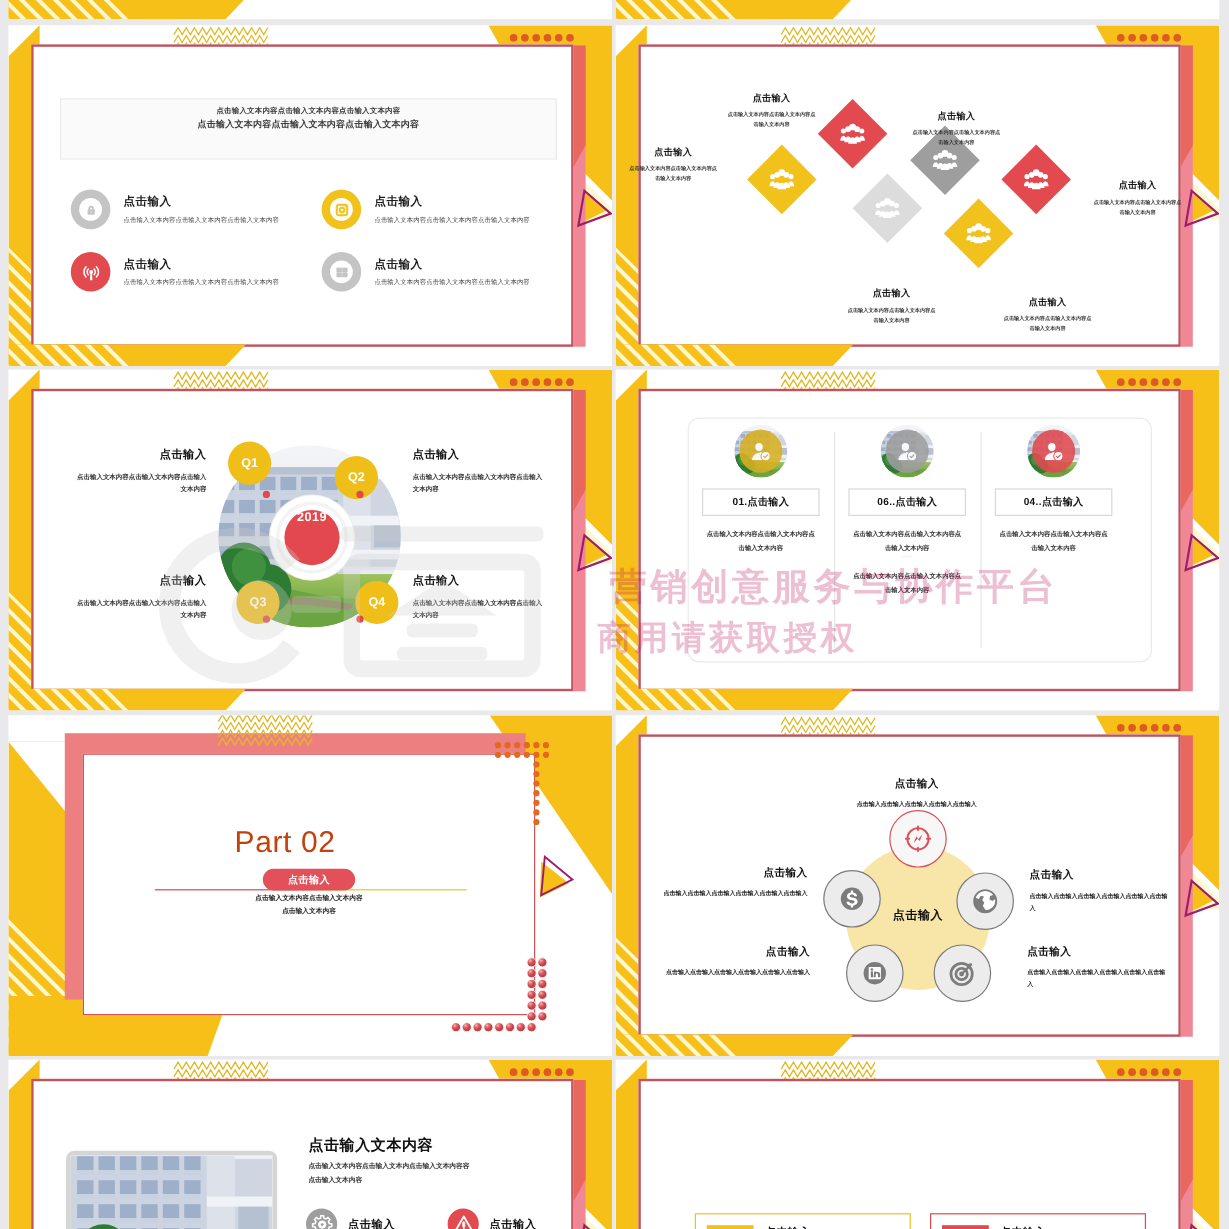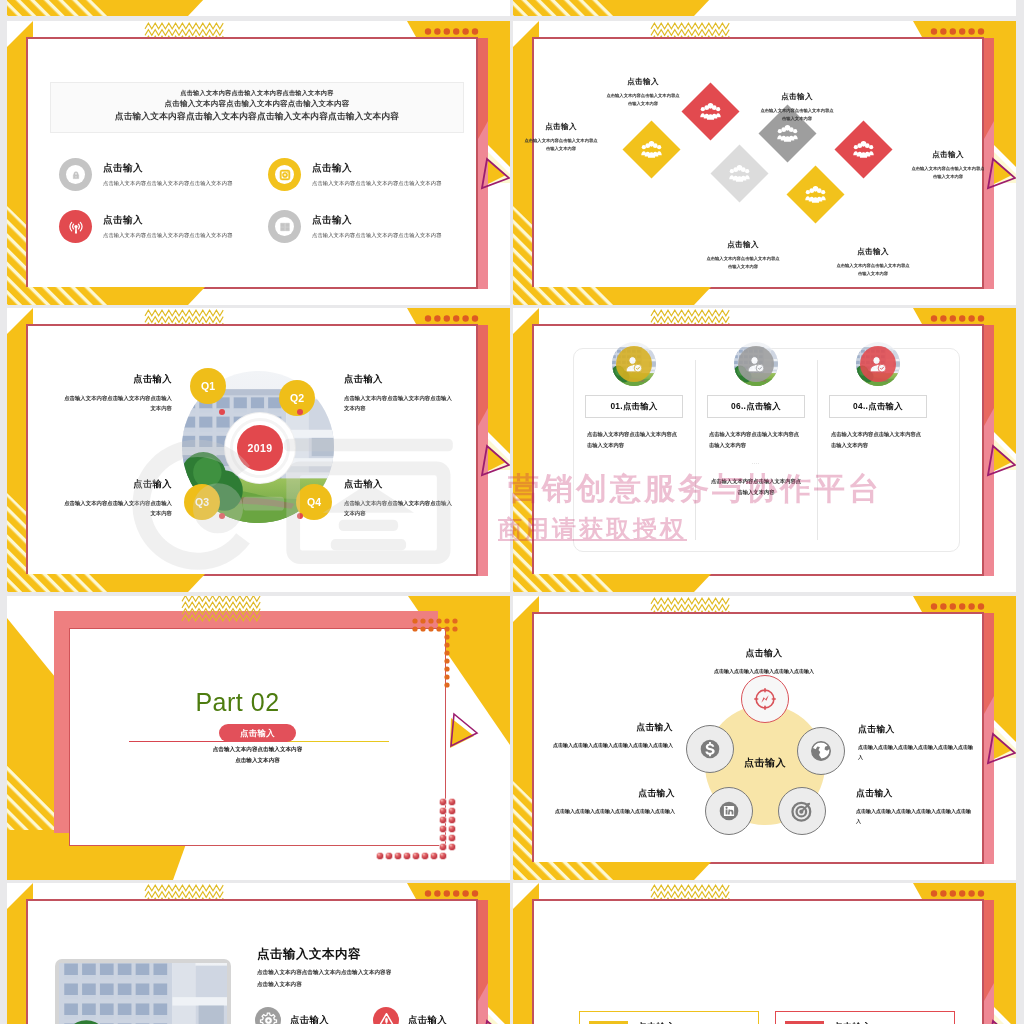--- a/index.html
+++ b/index.html
@@ -29,45 +29,45 @@
   display:flex;align-items:center;justify-content:center;}
 .dia svg{transform:rotate(-45deg);}
 .dlab{position:absolute;width:76px;text-align:center;}
 .dlt{font-size:7.6px;font-weight:bold;color:#161616;letter-spacing:.3px;}
 .dld{font-size:4.3px;color:#333;margin-top:5px;line-height:7.6px;font-weight:bold;}
 .photocircle{position:absolute;left:175px;top:63px;width:152px;height:152px;border-radius:50%;overflow:hidden;}
 .ringo{position:absolute;left:218px;top:105px;width:70px;height:70px;border-radius:50%;
   background:#fff;box-shadow:0 0 0 1px #f0f0f0;}
 .ringo:after{content:"";position:absolute;left:5px;top:5px;width:60px;height:60px;border-radius:50%;border:3px solid #f4f4f4;box-sizing:border-box;}
 .yearb{position:absolute;left:230px;top:117px;width:46px;height:46px;border-radius:50%;background:#e2484d;
-  display:flex;align-items:center;justify-content:center;color:#fff;font-size:10.5px;font-weight:bold;letter-spacing:.4px;}
+  display:flex;align-items:flex-start;justify-content:center;color:#fff;font-size:10.5px;font-weight:bold;letter-spacing:.4px;}
 .qb{position:absolute;width:36px;height:36px;border-radius:50%;background:#efbe19;
   display:flex;align-items:center;justify-content:center;color:#fff;font-size:10.5px;font-weight:bold;z-index:3;}
 .qdot{position:absolute;width:6px;height:6px;border-radius:50%;background:#e2484d;z-index:4;}
 .qlab{position:absolute;width:112px;}
 .qlab.ra{text-align:right;}
 .qlab.la{text-align:left;}
 .qlt{font-size:9.3px;font-weight:bold;color:#111;letter-spacing:.4px;}
 .qld{font-size:5.4px;color:#333;margin-top:7px;line-height:10px;font-weight:bold;}
 .panel3{position:absolute;left:60px;top:40px;width:387px;height:204px;border:1px solid #eaeaea;
   border-radius:10px;box-sizing:border-box;}
 .divr{position:absolute;top:52px;width:1px;height:180px;background:#e6e6e6;}
-.col3{position:absolute;top:34px;width:122px;text-align:left;}
+.col3{position:absolute;top:46px;width:122px;text-align:center;}
 .c3ic{position:relative;width:44px;height:44px;border-radius:50%;overflow:hidden;margin:0 auto;}
 .c3ov{position:absolute;left:4px;top:4px;width:36px;height:36px;border-radius:50%;opacity:.88;
   display:flex;align-items:center;justify-content:center;}
 .c3bd{margin:9px 12px 0;border:1px solid #d8d8d8;height:21px;display:flex;align-items:center;justify-content:center;
   font-size:8.4px;font-weight:bold;color:#111;letter-spacing:.3px;}
 .c3de{margin-top:11px;font-size:5.3px;line-height:11px;color:#333;font-weight:bold;padding:0 14px;}
 .c3x{position:absolute;left:182px;top:152px;width:122px;text-align:center;}
 .c3xd{font-size:4px;color:#888;letter-spacing:1px;}
 .frame5{position:absolute;left:62px;top:32px;width:377px;height:218px;
   border:1.6px solid #d05358;box-sizing:border-box;background:#fff;}
 .p2title{position:absolute;left:62px;top:92px;width:337px;text-align:center;
-  font-size:25px;color:#4d7c0f;letter-spacing:.5px;}
+  font-size:25px;color:#c2410c;letter-spacing:.5px;}
 .p2rule{position:absolute;left:122px;top:145px;width:260px;height:1.4px;
   background:linear-gradient(90deg,#d8454f 0%,#d8454f 45%,#e8c81f 55%,#e8c81f 100%);}
 .p2pill{position:absolute;left:212px;top:128px;width:77px;height:18px;border-radius:9px;background:#e2505a;
   display:flex;align-items:center;justify-content:center;color:#fff;font-size:8.4px;font-weight:bold;letter-spacing:.4px;}
 .p2sub{position:absolute;left:62px;top:148px;width:377px;text-align:center;
   font-size:5.6px;line-height:11px;color:#222;font-weight:bold;}
 .blob5{position:absolute;left:192px;top:109px;width:120px;height:120px;border-radius:50%;background:#f8e5a8;}
 .cen5{position:absolute;left:192px;top:160px;width:120px;text-align:center;font-size:10px;font-weight:bold;color:#111;letter-spacing:.5px;}
 .n5{position:absolute;border-radius:50%;background:#ececec;border:1.3px solid #7a7a7a;
   display:flex;align-items:center;justify-content:center;}
@@ -85,21 +85,21 @@
 .s7tt{margin-left:9px;font-size:9.4px;font-weight:bold;color:#111;letter-spacing:.4px;}
 .s8c{position:absolute;top:128px;width:180px;height:72px;border:1.4px solid #000;box-sizing:border-box;
   display:flex;align-items:flex-start;padding:9px;}
 .s8ic{width:39px;height:39px;display:flex;align-items:center;justify-content:center;flex:none;}
 .s8tx{margin-left:9px;}
 .s8tt{font-size:9.4px;font-weight:bold;color:#111;letter-spacing:.4px;}
 .wm{position:absolute;left:0;top:0;width:1024px;height:1024px;pointer-events:none;z-index:20;opacity:.30;}
 .wm svg{position:absolute;left:0;top:0;}
 .wmt{position:absolute;color:#be185d;font-weight:bold;letter-spacing:3px;opacity:.9;}
 .wmt1{left:508px;top:468px;font-size:31px;}
-.wmt2{left:498px;top:513px;font-size:24px;text-decoration:underline;}
+.wmt2{left:498px;top:513px;font-size:28px;}
 </style>
 </head>
 <body>
 
 <div class="sheet">
 
 <div class="slide c0 r0">
       <svg class="bgsvg" width="503" height="284" viewBox="0 0 503 284">
 <defs>
           <pattern id="h90" width="10" height="10" patternTransform="rotate(-45)" patternUnits="userSpaceOnUse">
@@ -219,21 +219,20 @@
           <circle cx="449.2" cy="10.5" r="3.2" fill="#dd5a23"></circle>
           <circle cx="458.6" cy="10.5" r="3.2" fill="#dd5a23"></circle>
           <circle cx="468.0" cy="10.5" r="3.2" fill="#dd5a23"></circle>
         </g>
 </svg>
       <div class="frame"></div>
       <div class="cnt">
 <div class="introbox">
           <div class="il il0">点击输入文本内容点击输入文本内容点击输入文本内容</div>
           <div class="il il1">点击输入文本内容点击输入文本内容点击输入文本内容</div>
-          <div class="il il2">点击输入文本内容点击输入文本内容点击输入文本内容点击输入文本内容</div>
         </div>
 <div class="f-item" style="left:52px;top:137px">
 <div class="f-ic" style="background:#c4c4c4">
             <div class="f-in">
               <svg viewBox="0 0 24 24" width="14" height="14" fill="#c4c4c4" stroke="#c4c4c4">
                 <path d="M12 6.4a3.5 3.5 0 0 0-3.5 3.5v1.7H7.4v6.6h9.2v-6.6h-1.1V9.9A3.5 3.5 0 0 0 12 6.4zm0 1.9a1.75 1.75 0 0 1 1.75 1.75v1.55h-3.5V10.05A1.75 1.75 0 0 1 12 8.3zm0 5.3a1.2 1.2 0 0 1 .6 2.24v1.3h-1.2v-1.3A1.2 1.2 0 0 1 12 13.6z"></path>
               </svg>
             </div>
           </div>
 <div class="f-tx">
@@ -604,21 +603,21 @@
           <span>2019</span>
         </div>
 <div class="qb" style="left:183px;top:60px">
           <span>Q1</span>
         </div>
         <div class="qdot" style="left:212px;top:101px"></div>
         <div class="qb" style="left:272px;top:72px">
           <span>Q2</span>
         </div>
         <div class="qdot" style="left:290px;top:101px"></div>
-        <div class="qb" style="left:177px;top:176px">
+        <div class="qb" style="left:190px;top:176px">
           <span>Q3</span>
         </div>
         <div class="qdot" style="left:212px;top:205px"></div>
         <div class="qb" style="left:289px;top:176px">
           <span>Q4</span>
         </div>
         <div class="qdot" style="left:290px;top:205px"></div>
         <div class="qlab ra" style="left:53px;top:65px">
           <div class="qlt">点击输入</div>
           <div class="qld">点击输入文本内容点击输入文本内容点击输入文本内容</div>

